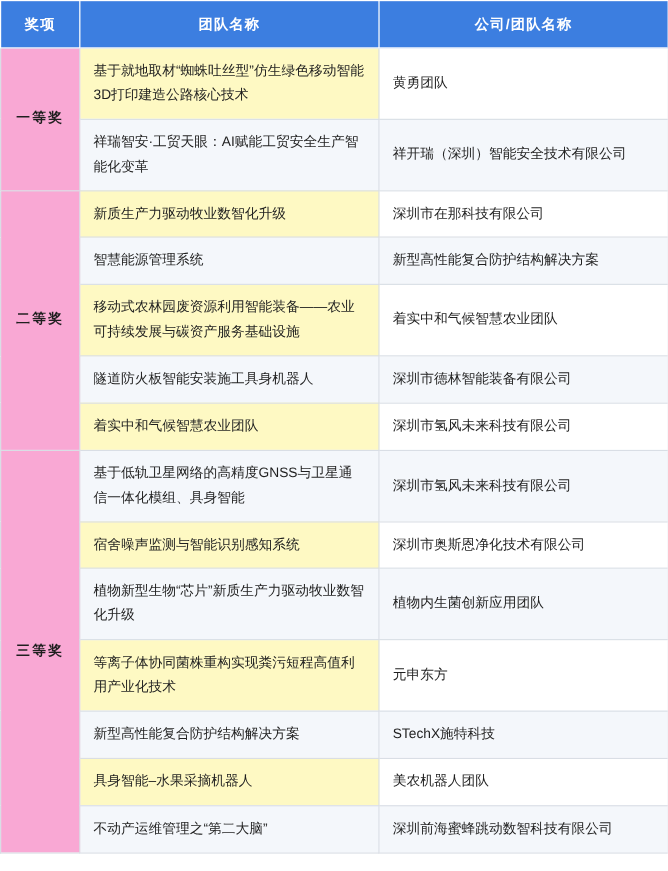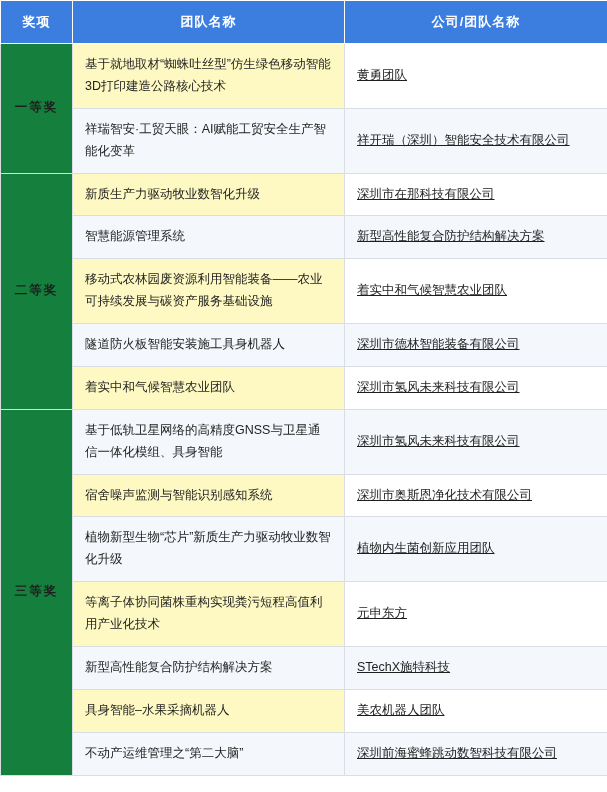--- a/index.html
+++ b/index.html
@@ -34,35 +34,34 @@
   }
   .award-table td {
     border: 1px solid #d9dee5;
     font-size: 12.5px;
     line-height: 1.75;
     padding: 10px 12px;
     vertical-align: middle;
     color: #1f1f1f;
   }
   .award-cell {
-    background: #15803d;
+    background: #f9a8d4;
     color: #ffffff;
     font-size: 13px;
     font-weight: bold;
     text-align: center;
     letter-spacing: 2px;
     border: 1px solid #ffffff;
     vertical-align: middle;
   }
   td.project {
     background: #fef9c3;
   }
   td.company {
     background: #ffffff;
-    text-decoration: underline;
   }
   tr.alt td.project, tr.alt td.company {
     background: #f4f7fb;
   }
 </style>
 </head>
 <body>
 
 <table class="award-table">
   <colgroup>

